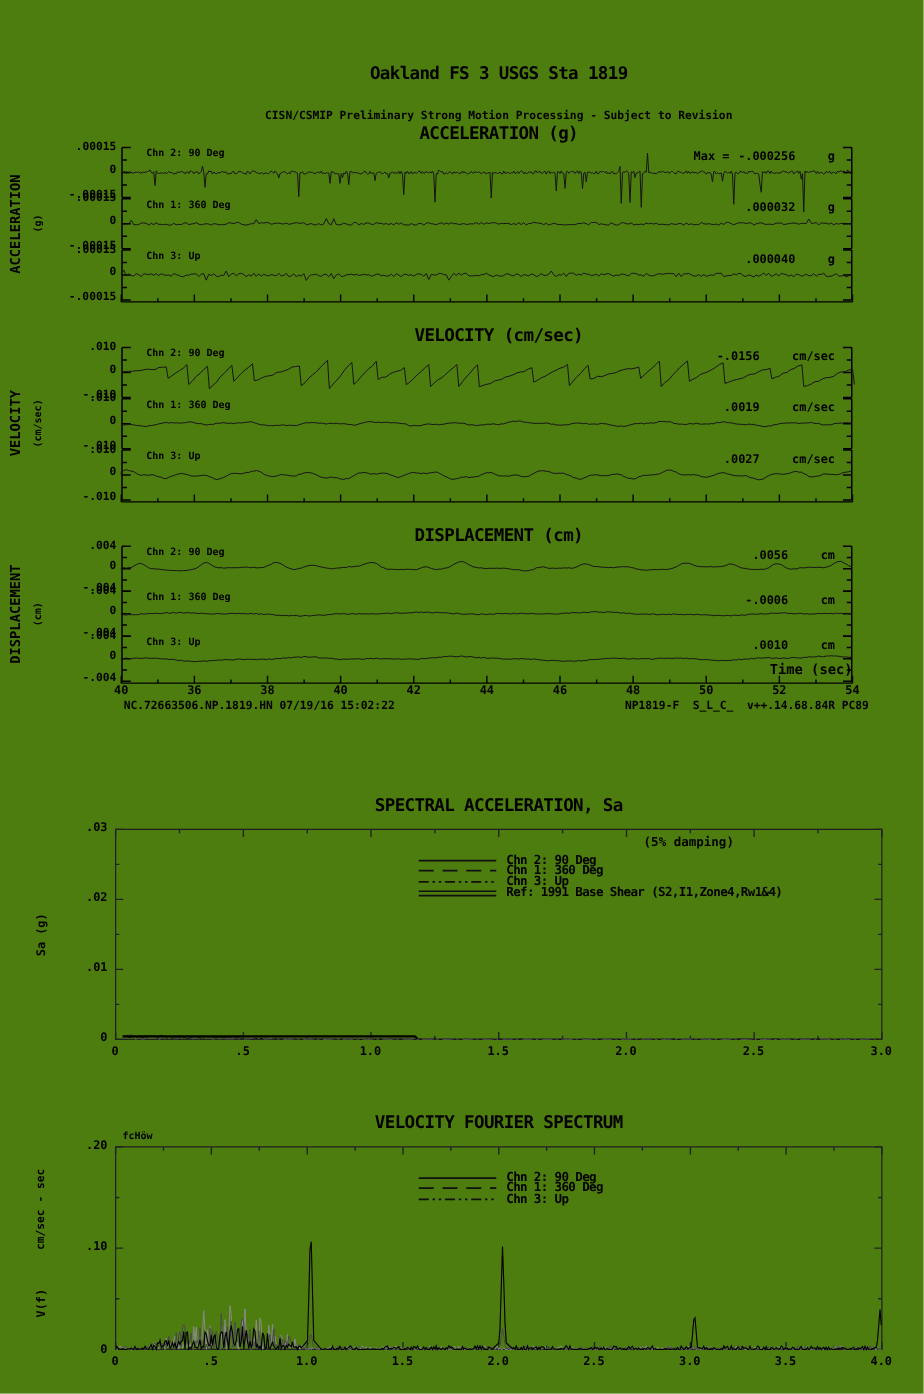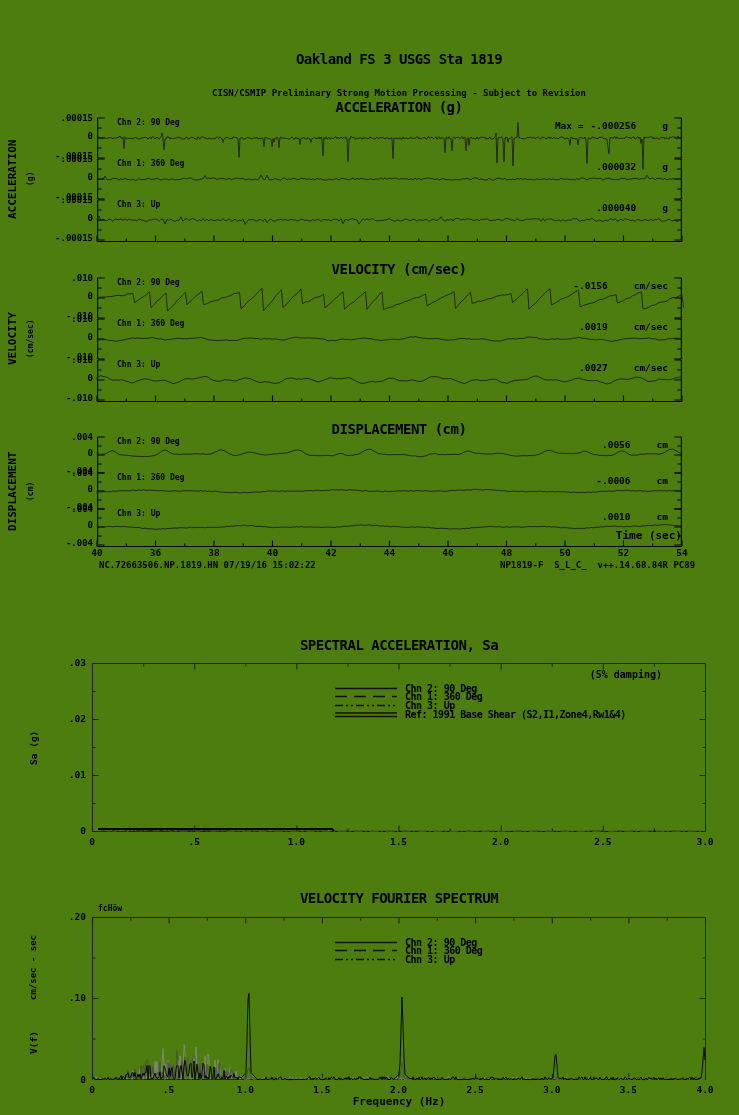--- a/index.html
+++ b/index.html
@@ -221,21 +221,21 @@
   <div class="abs" style="left:92px;top:663px;width:614px;height:169px;">
     <svg id="sa-svg" width="614" height="169" style="overflow:visible;">
         <path d="M0.5 0.5 H613.5 V168.5 H0.5 Z" stroke="#222" stroke-width="1" fill="none"></path>
         <path d=" M0.5 168.5 v-6 M0.5 0.5 v6 M51.6 168.5 v-3 M51.6 0.5 v3 M102.7 168.5 v-6 M102.7 0.5 v6 M153.8 168.5 v-3 M153.8 0.5 v3 M204.8 168.5 v-6 M204.8 0.5 v6 M255.9 168.5 v-3 M255.9 0.5 v3 M307.0 168.5 v-6 M307.0 0.5 v6 M358.1 168.5 v-3 M358.1 0.5 v3 M409.2 168.5 v-6 M409.2 0.5 v6 M460.3 168.5 v-3 M460.3 0.5 v3 M511.3 168.5 v-6 M511.3 0.5 v6 M562.4 168.5 v-3 M562.4 0.5 v3 M613.5 168.5 v-6 M613.5 0.5 v6 M0.5 0.5 h6 M613.5 0.5 h-6 M0.5 28.5 h3 M613.5 28.5 h-3 M0.5 56.5 h6 M613.5 56.5 h-6 M0.5 84.5 h3 M613.5 84.5 h-3 M0.5 112.5 h6 M613.5 112.5 h-6 M0.5 140.5 h3 M613.5 140.5 h-3 M0.5 168.5 h6 M613.5 168.5 h-6" stroke="#222" stroke-width="1.1" fill="none"></path>
         <path d="M8 167.8 L8 167.7 L10 166.5 L12 167.1 L14 166.4 L16 165.7 L18 167.2 L20 165.1 L22 167.9 L24 165.3 L26 167.8 L28 165.6 L30 165.8 L32 165.7 L34 168.0 L36 165.3 L38 165.4 L40 166.5 L42 167.6 L44 165.7 L46 168.1 L48 166.9 L50 167.8 L52 165.6 L54 167.1 L56 167.1 L58 167.9 L60 167.1 L62 167.4 L64 168.4 L66 166.2 L68 167.3 L70 167.9 L72 166.4 L74 166.6 L76 167.1 L78 166.6 L80 167.5 L82 166.8 L84 166.6 L86 167.1 L88 167.2 L90 167.6 L92 167.2 L94 168.3 L96 167.4 L98 167.1 L100 167.7 L102 168.3 L104 168.4 L106 167.7 L108 167.7 L110 168.4 L112 167.8 L114 167.8 L116 167.6 L118 167.9 L120 168.1 L122 167.9 L124 168.2 L126 168.2 L128 167.7 L130 168.3 L132 168.1 L134 168.1 L136 168.2 L138 168.2 L140 168.4 L142 168.3 L144 168.2 L146 168.4 L148 168.3 L150 168.4 L152 168.4 L154 168.2 L156 168.4 L158 168.2 L160 168.1 L162 168.2 L164 168.4 L166 168.2 L168 168.5 L170 168.3 L172 168.3 L174 168.1 L176 168.4 L178 168.5 L180 168.5 L182 168.1 L184 168.6 L186 168.4 L188 168.4 L190 168.4 L192 168.6 L194 168.3 L196 168.6 L198 168.5 L200 168.3 L202 168.3 L204 168.6 L206 168.3 L208 168.3 L210 168.5 L212 168.1 L214 168.2 L216 168.4 L218 168.3 L220 168.1 L222 168.2 L224 168.4 L226 168.1 L228 168.3 L230 168.1 L232 168.3 L234 168.1 L236 168.4 L238 168.6 L240 168.4 L242 168.3 L244 168.1 L246 168.4 L248 168.2 L250 168.4 L252 168.2 L254 168.1 L256 168.4 L258 168.4 L260 168.4 L262 168.3 L264 168.3 L266 168.3 L268 168.4 L270 168.2 L272 168.4 L274 168.4 L276 168.2 L278 168.5 L280 168.2 L282 168.5 L284 168.3 L286 168.4 L288 168.3 L290 168.4 L292 168.3 L294 168.3 L296 168.2 L298 168.3 L300 168.1 L302 168.1 L304 168.6 L306 168.2 L308 168.4 L310 168.2 L312 168.2 L314 168.1 L316 168.3 L318 168.6 L320 168.2 L322 168.4 L324 168.1 L326 168.1 L328 168.3 L330 168.6 L332 168.4 L334 168.3 L336 168.4 L338 168.4 L340 168.5 L342 168.2 L344 168.4 L346 168.3 L348 168.4 L350 168.5 L352 168.2 L354 168.3 L356 168.4 L358 168.2 L360 168.5 L362 168.5 L364 168.5 L366 168.6 L368 168.3 L370 168.5 L372 168.4 L374 168.3 L376 168.3 L378 168.3 L380 168.5 L382 168.4 L384 168.5 L386 168.4 L388 168.2 L390 168.3 L392 168.5 L394 168.5 L396 168.1 L398 168.5 L400 168.4 L402 168.1 L404 168.6 L406 168.2 L408 168.6 L410 168.6 L412 168.5 L414 168.4 L416 168.3 L418 168.5 L420 168.2 L422 168.3 L424 168.4 L426 168.1 L428 168.3 L430 168.4 L432 168.5 L434 168.3 L436 168.5 L438 168.3 L440 168.4 L442 168.2 L444 168.2 L446 168.3 L448 168.2 L450 168.5 L452 168.4 L454 168.4 L456 168.1 L458 168.4 L460 168.5 L462 168.4 L464 168.2 L466 168.4 L468 168.4 L470 168.5 L472 168.2 L474 168.3 L476 168.4 L478 168.3 L480 168.5 L482 168.4 L484 168.3 L486 168.4 L488 168.5 L490 168.4 L492 168.5 L494 168.5 L496 168.3 L498 168.2 L500 168.2 L502 168.2 L504 168.3 L506 168.2 L508 168.1 L510 168.5 L512 168.5 L514 168.3 L516 168.5 L518 168.2 L520 168.6 L522 168.3 L524 168.5 L526 168.2 L528 168.2 L530 168.1 L532 168.5 L534 168.2 L536 168.4 L538 168.4 L540 168.1 L542 168.4 L544 168.2 L546 168.6 L548 168.2 L550 168.3 L552 168.3 L554 168.2 L556 168.5 L558 168.2 L560 168.1 L562 168.4 L564 168.1 L566 168.5 L568 168.3 L570 168.5 L572 168.2 L574 168.6 L576 168.4 L578 168.3 L580 168.4 L582 168.1 L584 168.4 L586 168.2 L588 168.4 L590 168.5 L592 168.3 L594 168.5 L596 168.2 L598 168.4 L600 168.1 L602 168.6 L604 168.5 L606 168.4 L608 168.3 L610 168.4" stroke="#111" stroke-width="0.8" fill="none"></path>
         <path d="M8 167.8 L8 168.2 L10 165.0 L12 165.5 L14 165.9 L16 168.2 L18 165.1 L20 167.2 L22 167.9 L24 167.2 L26 165.2 L28 168.0 L30 166.4 L32 165.1 L34 167.9 L36 168.3 L38 167.4 L40 168.2 L42 167.4 L44 166.9 L46 168.4 L48 168.4 L50 167.4 L52 166.3 L54 168.3 L56 167.3 L58 166.6 L60 167.9 L62 168.2 L64 167.9 L66 168.1 L68 168.4 L70 167.3 L72 167.3 L74 168.0 L76 166.6 L78 166.5 L80 168.4 L82 167.1 L84 167.0 L86 167.5 L88 167.3 L90 168.3 L92 167.0 L94 167.8 L96 167.6 L98 167.0 L100 168.4 L102 168.3 L104 168.4 L106 168.3 L108 167.9 L110 168.0 L112 167.5 L114 168.0 L116 168.2 L118 168.2 L120 167.9 L122 168.1 L124 168.2 L126 168.2 L128 168.1 L130 167.9 L132 168.0 L134 168.1 L136 168.0 L138 168.0 L140 168.4 L142 168.3 L144 168.3 L146 168.4 L148 168.4 L150 168.4 L152 168.4 L154 168.2 L156 168.4 L158 168.2 L160 168.3 L162 168.3 L164 168.4 L166 168.3 L168 168.4 L170 168.3 L172 168.3 L174 168.1 L176 168.5 L178 168.2 L180 168.1 L182 168.4 L184 168.1 L186 168.1 L188 168.2 L190 168.2 L192 168.2 L194 168.2 L196 168.5 L198 168.2 L200 168.5 L202 168.3 L204 168.4 L206 168.1 L208 168.2 L210 168.2 L212 168.5 L214 168.4 L216 168.4 L218 168.4 L220 168.2 L222 168.5 L224 168.2 L226 168.1 L228 168.1 L230 168.3 L232 168.4 L234 168.4 L236 168.2 L238 168.6 L240 168.2 L242 168.3 L244 168.5 L246 168.3 L248 168.5 L250 168.3 L252 168.5 L254 168.6 L256 168.5 L258 168.2 L260 168.5 L262 168.2 L264 168.3 L266 168.3 L268 168.1 L270 168.3 L272 168.1 L274 168.5 L276 168.4 L278 168.5 L280 168.2 L282 168.5 L284 168.4 L286 168.5 L288 168.4 L290 168.6 L292 168.2 L294 168.5 L296 168.6 L298 168.4 L300 168.4 L302 168.6 L304 168.6 L306 168.6 L308 168.4 L310 168.3 L312 168.6 L314 168.1 L316 168.4 L318 168.3 L320 168.1 L322 168.5 L324 168.5 L326 168.1 L328 168.4 L330 168.3 L332 168.3 L334 168.3 L336 168.3 L338 168.4 L340 168.6 L342 168.3 L344 168.3 L346 168.5 L348 168.5 L350 168.4 L352 168.5 L354 168.5 L356 168.3 L358 168.2 L360 168.4 L362 168.1 L364 168.4 L366 168.6 L368 168.1 L370 168.1 L372 168.1 L374 168.5 L376 168.2 L378 168.1 L380 168.6 L382 168.4 L384 168.6 L386 168.6 L388 168.4 L390 168.1 L392 168.5 L394 168.2 L396 168.4 L398 168.3 L400 168.5 L402 168.6 L404 168.3 L406 168.6 L408 168.3 L410 168.1 L412 168.5 L414 168.3 L416 168.4 L418 168.4 L420 168.5 L422 168.5 L424 168.4 L426 168.1 L428 168.2 L430 168.4 L432 168.3 L434 168.2 L436 168.1 L438 168.2 L440 168.6 L442 168.4 L444 168.6 L446 168.2 L448 168.3 L450 168.5 L452 168.5 L454 168.5 L456 168.2 L458 168.4 L460 168.5 L462 168.5 L464 168.3 L466 168.5 L468 168.3 L470 168.5 L472 168.2 L474 168.3 L476 168.5 L478 168.5 L480 168.1 L482 168.3 L484 168.3 L486 168.3 L488 168.5 L490 168.1 L492 168.4 L494 168.3 L496 168.5 L498 168.5 L500 168.2 L502 168.3 L504 168.4 L506 168.4 L508 168.4 L510 168.5 L512 168.2 L514 168.4 L516 168.5 L518 168.5 L520 168.5 L522 168.2 L524 168.2 L526 168.5 L528 168.6 L530 168.3 L532 168.5 L534 168.4 L536 168.6 L538 168.3 L540 168.3 L542 168.3 L544 168.5 L546 168.5 L548 168.3 L550 168.6 L552 168.5 L554 168.5 L556 168.3 L558 168.1 L560 168.4 L562 168.6 L564 168.4 L566 168.4 L568 168.3 L570 168.5 L572 168.5 L574 168.2 L576 168.5 L578 168.2 L580 168.2 L582 168.2 L584 168.4 L586 168.3 L588 168.1 L590 168.5 L592 168.4 L594 168.2 L596 168.4 L598 168.5 L600 168.4 L602 168.3 L604 168.2 L606 168.3 L608 168.5 L610 168.1" stroke="#333" stroke-width="0.8" fill="none" stroke-dasharray="10 6"></path>
         <path d="M8 167.8 L8 167.7 L10 166.8 L12 164.6 L14 164.7 L16 168.4 L18 168.3 L20 167.8 L22 168.4 L24 167.9 L26 167.3 L28 165.9 L30 167.5 L32 166.7 L34 168.1 L36 168.3 L38 165.7 L40 167.4 L42 168.3 L44 165.4 L46 166.6 L48 166.6 L50 168.3 L52 166.0 L54 166.4 L56 165.9 L58 168.4 L60 166.1 L62 168.0 L64 167.8 L66 167.3 L68 166.3 L70 168.2 L72 167.7 L74 166.6 L76 166.5 L78 168.2 L80 168.2 L82 167.5 L84 168.2 L86 167.7 L88 168.0 L90 168.2 L92 168.0 L94 168.1 L96 168.3 L98 167.7 L100 168.2 L102 168.4 L104 168.1 L106 168.0 L108 168.0 L110 167.3 L112 168.4 L114 168.2 L116 167.6 L118 167.6 L120 168.3 L122 168.2 L124 167.8 L126 167.8 L128 168.1 L130 168.2 L132 168.3 L134 168.4 L136 168.4 L138 168.4 L140 168.2 L142 168.2 L144 168.3 L146 168.4 L148 168.3 L150 168.3 L152 168.4 L154 168.3 L156 168.1 L158 168.4 L160 168.6 L162 168.5 L164 168.2 L166 168.6 L168 168.6 L170 168.4 L172 168.3 L174 168.2 L176 168.5 L178 168.3 L180 168.6 L182 168.6 L184 168.3 L186 168.2 L188 168.2 L190 168.5 L192 168.4 L194 168.4 L196 168.2 L198 168.5 L200 168.2 L202 168.5 L204 168.2 L206 168.3 L208 168.5 L210 168.5 L212 168.2 L214 168.2 L216 168.1 L218 168.5 L220 168.4 L222 168.4 L224 168.5 L226 168.3 L228 168.2 L230 168.2 L232 168.1 L234 168.3 L236 168.4 L238 168.1 L240 168.6 L242 168.5 L244 168.3 L246 168.4 L248 168.4 L250 168.2 L252 168.3 L254 168.5 L256 168.5 L258 168.5 L260 168.4 L262 168.3 L264 168.5 L266 168.4 L268 168.3 L270 168.1 L272 168.1 L274 168.3 L276 168.2 L278 168.4 L280 168.5 L282 168.6 L284 168.2 L286 168.3 L288 168.2 L290 168.2 L292 168.6 L294 168.2 L296 168.3 L298 168.4 L300 168.4 L302 168.1 L304 168.1 L306 168.4 L308 168.3 L310 168.1 L312 168.2 L314 168.3 L316 168.1 L318 168.5 L320 168.3 L322 168.5 L324 168.2 L326 168.3 L328 168.3 L330 168.5 L332 168.3 L334 168.4 L336 168.4 L338 168.6 L340 168.2 L342 168.5 L344 168.4 L346 168.5 L348 168.5 L350 168.2 L352 168.5 L354 168.2 L356 168.2 L358 168.4 L360 168.3 L362 168.5 L364 168.4 L366 168.5 L368 168.1 L370 168.3 L372 168.2 L374 168.1 L376 168.5 L378 168.6 L380 168.2 L382 168.3 L384 168.6 L386 168.2 L388 168.5 L390 168.2 L392 168.5 L394 168.4 L396 168.5 L398 168.3 L400 168.3 L402 168.2 L404 168.4 L406 168.5 L408 168.1 L410 168.4 L412 168.2 L414 168.1 L416 168.3 L418 168.2 L420 168.4 L422 168.3 L424 168.1 L426 168.3 L428 168.1 L430 168.3 L432 168.6 L434 168.4 L436 168.6 L438 168.5 L440 168.5 L442 168.1 L444 168.2 L446 168.6 L448 168.4 L450 168.2 L452 168.3 L454 168.1 L456 168.4 L458 168.2 L460 168.2 L462 168.6 L464 168.2 L466 168.1 L468 168.5 L470 168.1 L472 168.4 L474 168.2 L476 168.6 L478 168.3 L480 168.4 L482 168.4 L484 168.3 L486 168.4 L488 168.6 L490 168.5 L492 168.2 L494 168.5 L496 168.3 L498 168.5 L500 168.5 L502 168.5 L504 168.5 L506 168.3 L508 168.4 L510 168.1 L512 168.4 L514 168.4 L516 168.6 L518 168.6 L520 168.5 L522 168.3 L524 168.2 L526 168.3 L528 168.6 L530 168.6 L532 168.1 L534 168.5 L536 168.2 L538 168.4 L540 168.5 L542 168.2 L544 168.4 L546 168.2 L548 168.5 L550 168.2 L552 168.3 L554 168.5 L556 168.2 L558 168.5 L560 168.4 L562 168.1 L564 168.4 L566 168.1 L568 168.1 L570 168.3 L572 168.6 L574 168.5 L576 168.3 L578 168.4 L580 168.5 L582 168.2 L584 168.2 L586 168.6 L588 168.4 L590 168.3 L592 168.3 L594 168.6 L596 168.3 L598 168.3 L600 168.2 L602 168.2 L604 168.1 L606 168.4 L608 168.3 L610 168.3" stroke="#555" stroke-width="0.8" fill="none" stroke-dasharray="8 3 2 3"></path>
         <path d="M6 166 L240 166 L242 168" stroke="#000" stroke-width="1.8" fill="none"></path>
       </svg>
   </div>
-  <div class="abs note" style="left:440px;top:669px;width:222px;text-align:right;">(5% damping)</div>
+  <div class="abs note" style="left:440px;top:669px;width:222px;text-align:center;">(5% damping)</div>
   <div class="legend" style="left:335px;top:684px;">
     <div class="legend-row">
         <svg viewBox="0 0 62 9">
           <path d="M0 4.5 H62" stroke="#111" stroke-width="1.3" fill="none"></path>
         </svg>
         <span>Chn 2: 90 Deg</span>
       </div>
     <div class="legend-row">
         <svg viewBox="0 0 62 9">
           <path d="M0 4.5 H62" stroke="#111" stroke-width="1.3" fill="none" stroke-dasharray="12 7"></path>
@@ -313,17 +313,16 @@
       <span style="left: 0px;">0</span>
       <span style="left: 76.6px;">.5</span>
       <span style="left: 153.3px;">1.0</span>
       <span style="left: 229.9px;">1.5</span>
       <span style="left: 306.5px;">2.0</span>
       <span style="left: 383.1px;">2.5</span>
       <span style="left: 459.8px;">3.0</span>
       <span style="left: 536.4px;">3.5</span>
       <span style="left: 613px;">4.0</span>
     </div>
-  <div class="abs ctr axis-word" style="left:92px;top:1095px;width:614px;">Frequency (Hz)</div>
   <div class="vlab corner-note" style="left:28px;top:917px;height:100px;font-size:9px;">cm/sec - sec</div>
   <div class="vlab" style="left:28px;top:1015px;height:55px;font-size:9.5px;">V(f)</div>
 
 </div>
 
 </body></html>

